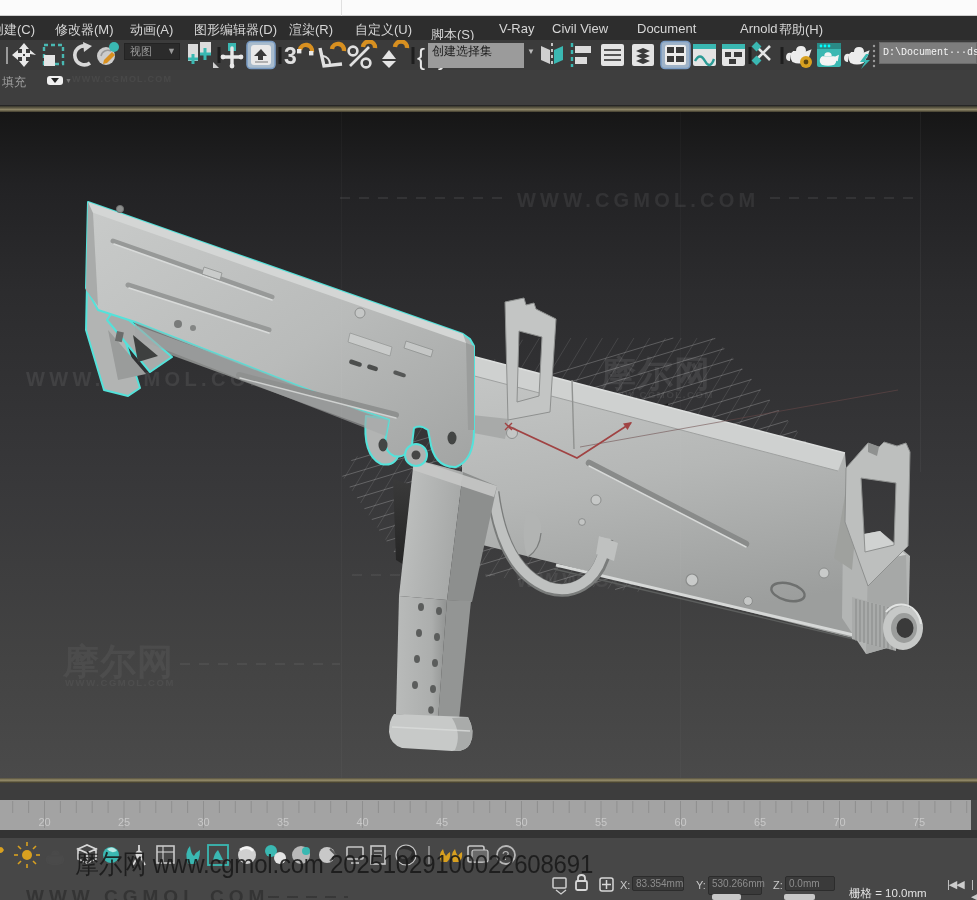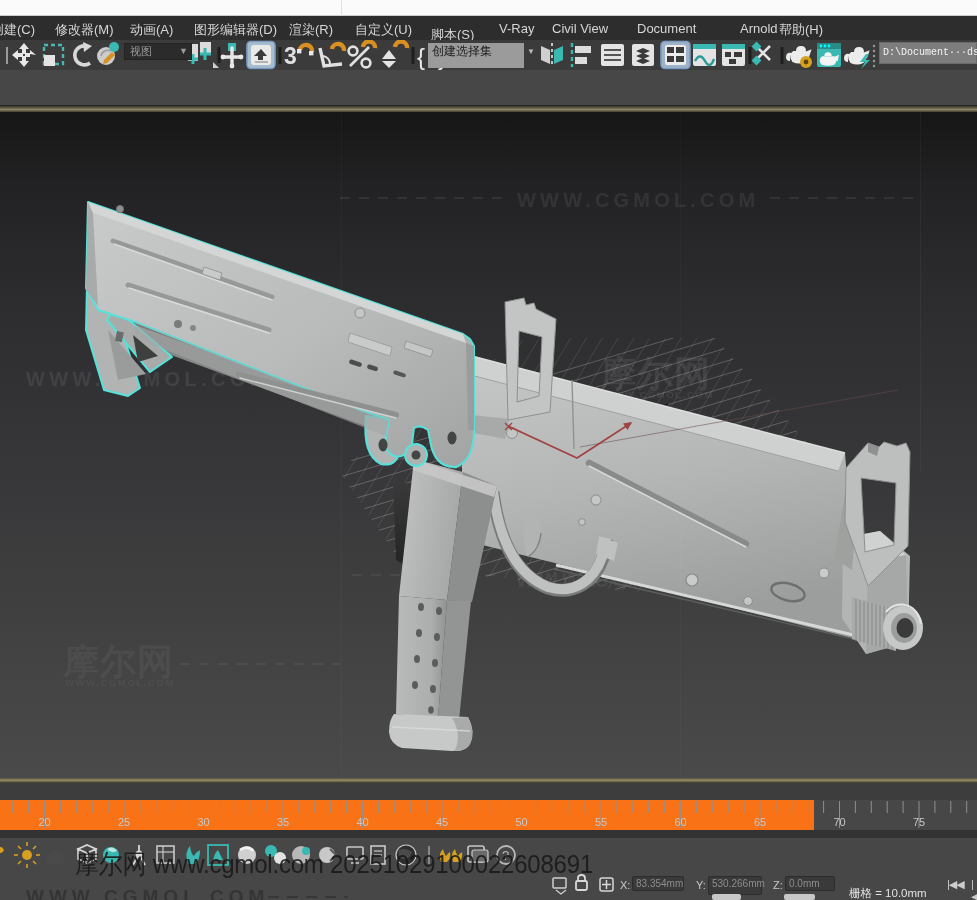--- a/index.html
+++ b/index.html
@@ -159,26 +159,33 @@
 <path d="M866,14 l-6,8 h5 l-4,7 l9,-9 h-5 l4,-6 z" fill="#3ab8b2"></path>
 
 <g fill="#9a9a9a">
           <circle cx="874" cy="6" r="1.2"></circle>
           <circle cx="874" cy="11" r="1.2"></circle>
           <circle cx="874" cy="16" r="1.2"></circle>
           <circle cx="874" cy="21" r="1.2"></circle>
           <circle cx="874" cy="26" r="1.2"></circle>
         </g>
 </svg>
-  <div class="abs" style="left:124px;top:3px;width:68px;height:17px;background:#2b2b2b;border:1px solid #232323;color:#9a9a9a;font-size:11px;line-height:15px;padding-left:5px;">视图 <span style="position:absolute;right:3px;top:0px;font-size:9px;">▼</span></div>
+  <div class="abs" style="left:124px;top:3px;width:56px;height:17px;background:#2b2b2b;border:1px solid #232323;color:#9a9a9a;font-size:11px;line-height:15px;padding-left:5px;">视图 <span style="position:absolute;right:3px;top:0px;font-size:9px;">▼</span></div>
   <div class="abs" style="left:428px;top:3px;width:96px;height:25px;background:#9b9b9b;color:#1c1c1c;font-size:12px;line-height:16px;padding-left:4px;">创建选择集</div>
   <div class="abs" style="left:524px;top:3px;width:14px;height:17px;background:#3b3b3b;color:#bbb;font-size:8px;line-height:17px;text-align:center;">▼</div>
   <div class="abs" style="left:879px;top:2px;width:98px;height:22px;background:#7d7d7d;border:1px solid #6a6a6a;color:#f4f4f4;font-size:10px;line-height:20px;font-family:'Liberation Mono',monospace;padding-left:3px;">D:\Document···ds&nbsp;M</div>
  </div>
 
+ <div class="abs" style="left:0;top:70px;width:977px;height:35px;background:#3e3e3e;">
+  <span class="abs" style="left:2px;top:4px;color:#a0a0a0;font-size:12px;">填充</span>
+  <div class="abs" style="left:47px;top:6px;width:16px;height:9px;background:#f0f0f0;border-radius:3px;"></div>
+  <div class="abs" style="left:51px;top:8px;width:0;height:0;border-left:4px solid transparent;border-right:4px solid transparent;border-top:5px solid #222;"></div>
+  <span class="abs" style="left:65px;top:7px;color:#777;font-size:7px;">▼</span>
+  <span class="abs wm" style="left:72px;top:4px;font-size:9px;letter-spacing:1.2px;opacity:0.8;">WWW.CGMOL.COM</span>
+ </div>
 
  <div class="abs" style="left:0;top:105px;width:977px;height:1px;background:#262626;"></div>
  <div class="abs" style="left:0;top:106px;width:977px;height:6px;background:linear-gradient(#35342b,#6d674f 40%,#8f8768 60%,#3f3b2d);"></div>
 
  <div class="abs" style="left:0;top:112px;width:977px;height:667px;background:linear-gradient(#161616 0%,#222224 11%,#2c2c2e 27%,#38383a 56%,#434343 82%,#4a4a4a 100%);overflow:hidden;">
 
    <div class="abs wm" style="left:340px;top:85px;width:165px;height:1.5px;background:repeating-linear-gradient(90deg,rgba(255,255,255,.075) 0 10px,transparent 10px 19px);"></div>
    <div class="abs wm" style="left:770px;top:85px;width:150px;height:1.5px;background:repeating-linear-gradient(90deg,rgba(255,255,255,.075) 0 10px,transparent 10px 19px);"></div>
    <span class="abs wm" style="left:517px;top:77px;font-size:20px;letter-spacing:4.2px;color:rgba(255,255,255,0.075);">WWW.CGMOL.COM</span>
    <span class="abs wm" style="left:26px;top:256px;font-size:20px;letter-spacing:4.4px;color:rgba(255,255,255,0.08);">WWW.CGMOL.COM</span>
@@ -411,21 +418,21 @@
 
    </svg>
    <div class="abs" style="left:341px;top:0;width:1px;height:667px;background:rgba(255,255,255,0.028);"></div>
    <div class="abs" style="left:680px;top:0;width:1px;height:667px;background:rgba(255,255,255,0.025);"></div>
    <div class="abs" style="left:920px;top:0;width:1px;height:360px;background:rgba(255,255,255,0.045);"></div>
  </div>
 
  <div class="abs" style="left:0;top:778px;width:977px;height:5px;background:linear-gradient(#55503e,#968d6b 45%,#3a3626);"></div>
  <div class="abs" style="left:0;top:783px;width:977px;height:17px;background:#3d3d3d;"></div>
 
- <div class="abs" style="left:0;top:800px;width:814px;height:30px;background:#f97316;">
+ <div class="abs" style="left:0;top:800px;width:971px;height:30px;background:#a3a3a3;">
   <svg class="abs" style="left:0;top:0;" width="977" height="30">
         <line x1="12.7" y1="1" x2="12.7" y2="13" stroke="#8f8f8f" stroke-width="1"></line>
 <line x1="28.6" y1="1" x2="28.6" y2="13" stroke="#8f8f8f" stroke-width="1"></line>
 <line x1="44.5" y1="1" x2="44.5" y2="28" stroke="#8f8f8f" stroke-width="1"></line>
 <text x="44.5" y="26" font-size="11" fill="#c8c8c8" text-anchor="middle" font-family="Liberation Sans">20</text>
 <line x1="60.4" y1="1" x2="60.4" y2="13" stroke="#8f8f8f" stroke-width="1"></line>
 <line x1="76.3" y1="1" x2="76.3" y2="13" stroke="#8f8f8f" stroke-width="1"></line>
 <line x1="92.2" y1="1" x2="92.2" y2="13" stroke="#8f8f8f" stroke-width="1"></line>
 <line x1="108.1" y1="1" x2="108.1" y2="13" stroke="#8f8f8f" stroke-width="1"></line>
 <line x1="124.0" y1="1" x2="124.0" y2="28" stroke="#8f8f8f" stroke-width="1"></line>

